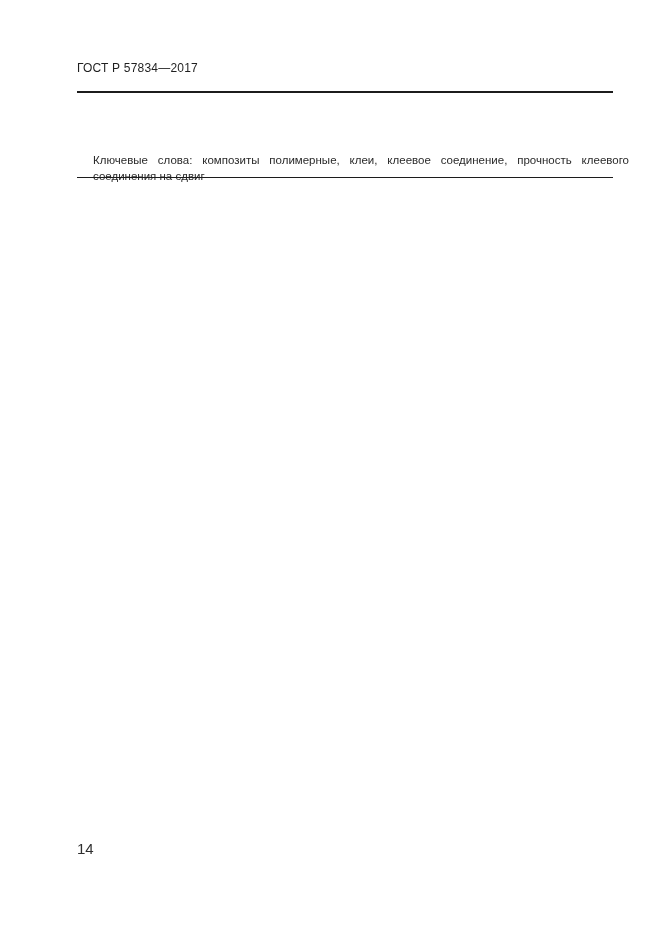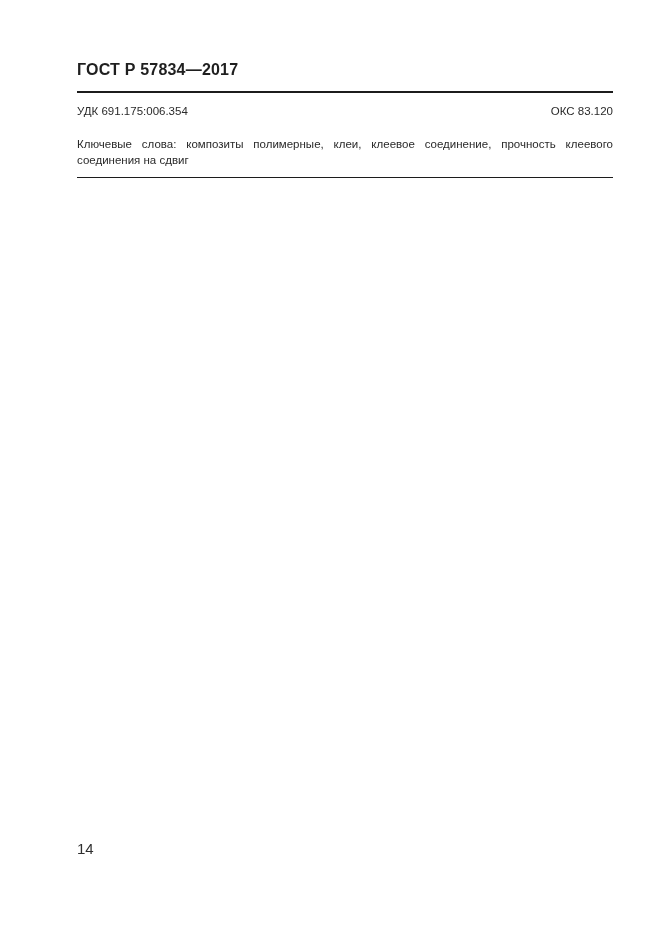--- a/index.html
+++ b/index.html
@@ -14,22 +14,22 @@
     background: #ffffff;
     font-family: "Liberation Sans", "DejaVu Sans", sans-serif;
     color: #212121;
     overflow: hidden;
   }
   .std-designation {
     position: absolute;
     top: 61px;
     left: 77px;
     width: 536px;
-    font-size: 16px;
-    font-weight: bold;
+    font-size: 12px;
+    font-weight: normal;
     letter-spacing: 0.2px;
     color: #1f1f1f;
   }
   .rule {
     position: absolute;
     left: 77px;
     width: 536px;
     border: none;
     margin: 0;
     padding: 0;
@@ -52,21 +52,21 @@
     justify-content: space-between;
     align-items: baseline;
     font-size: 11.5px;
     color: #2a2a2a;
   }
   .keywords {
     position: absolute;
     top: 137px;
     left: 77px;
     width: 536px;
-    margin: 0;
+    margin: 16px;
     font-size: 11.5px;
     line-height: 15.5px;
     text-align: justify;
     color: #2a2a2a;
   }
   .page-number {
     position: absolute;
     top: 840px;
     left: 77px;
     font-size: 15px;
@@ -75,24 +75,20 @@
 </style>
 </head>
 <body>
 
 <div class="page">
 
   <div class="std-designation">ГОСТ Р 57834—2017</div>
 
   <div class="rule rule-top"></div>
 
-  <div class="meta-row">
-    <span>УДК 691.175:006.354</span>
-    <span>ОКС 83.120</span>
-  </div>
 
   <p class="keywords">Ключевые слова: композиты полимерные, клеи, клеевое соединение, прочность клеевого соединения на сдвиг</p>
 
   <div class="rule rule-bottom"></div>
 
   <div class="page-number">14</div>
 
 </div>
 
 </body></html>

